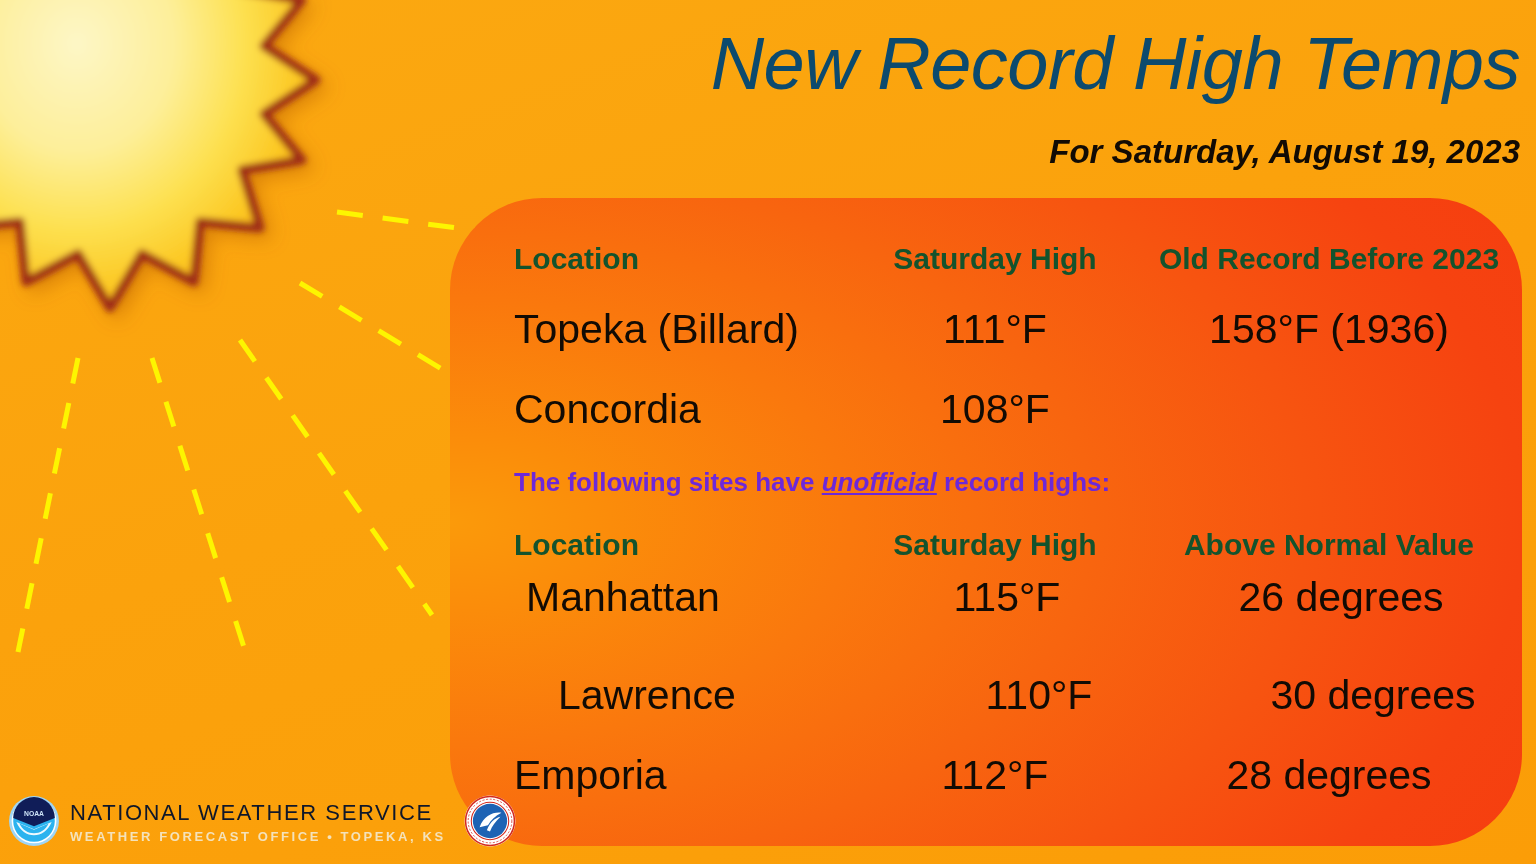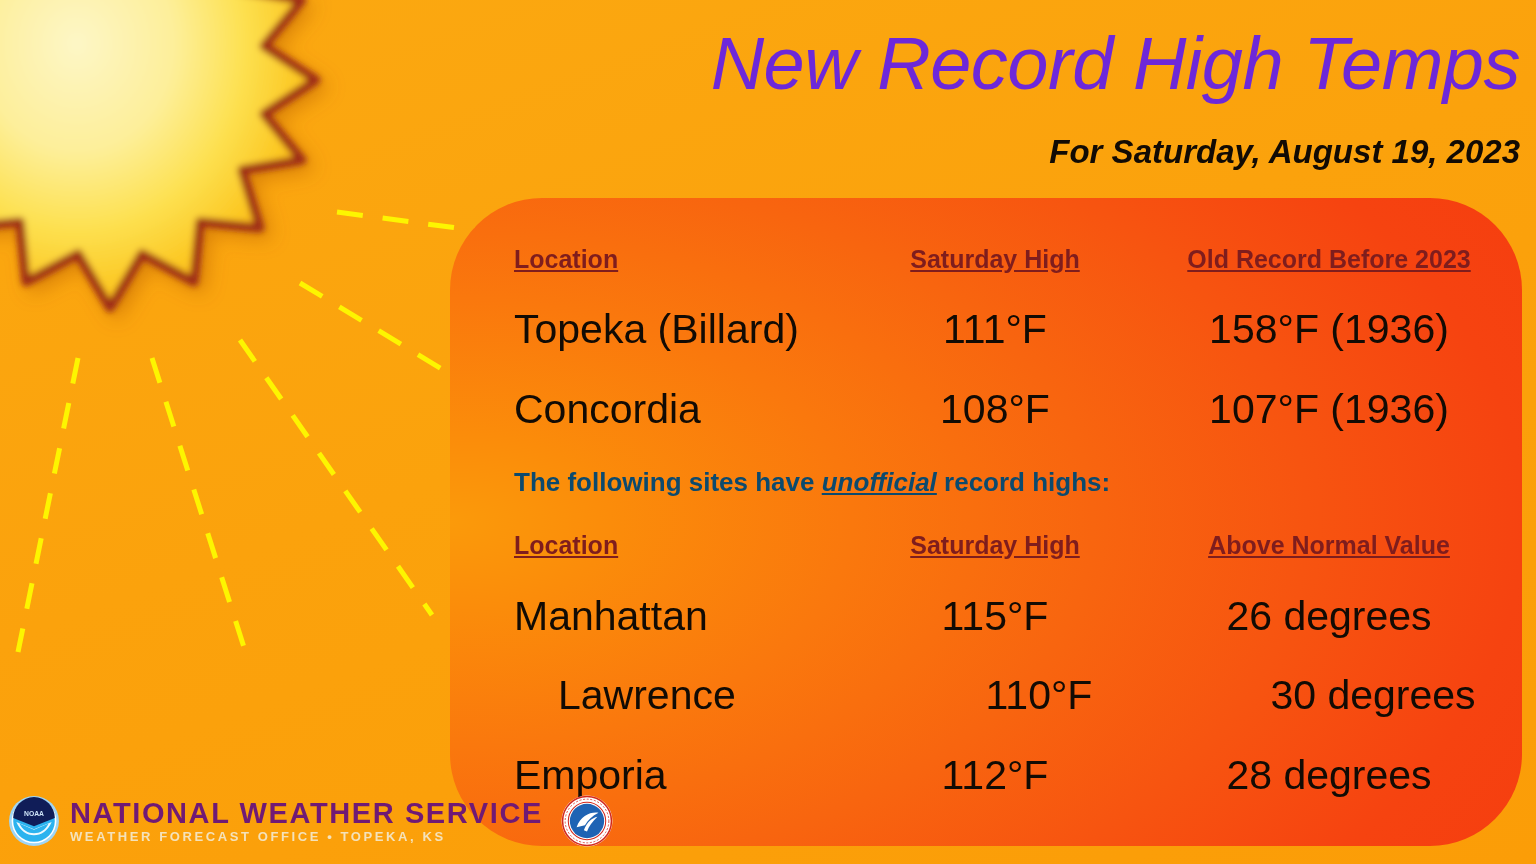--- a/index.html
+++ b/index.html
@@ -70,21 +70,21 @@
   .title {
     position: absolute;
     left: 520px;
     top: 22px;
     width: 1000px;
     text-align: right;
     font-size: 74px;
     line-height: 84px;
     font-style: italic;
     font-weight: 400;
-    color: #6d28d9;
+    color: #0c4a6e;
     white-space: nowrap;
     letter-spacing: -0.5px;
   }
   .subtitle {
     position: absolute;
     left: 520px;
     top: 130px;
     width: 1000px;
     text-align: right;
     font-size: 33px;
@@ -108,44 +108,43 @@
     left: 0;
     width: 1072px;
     display: flex;
     align-items: center;
   }
   .c-loc   { width: 400px; padding-left: 64px; box-sizing: border-box; text-align: left; }
   .c-high  { width: 290px; text-align: center; }
   .c-rec   { width: 378px; text-align: center; }
 
   .hdr {
-    font-size: 25px;
-    font-weight: bold;
-    color: #7f1d1d;
+    font-size: 30px;
+    font-weight: bold;
+    color: #14532d;
     height: 34px;
     line-height: 34px;
-    text-decoration: underline;
   }
   .dat {
     font-size: 41px;
     font-weight: 400;
     color: #120b04;
     height: 48px;
     line-height: 48px;
     align-items: flex-end;
   }
   .note {
     position: absolute;
     left: 0;
     width: 1072px;
     padding-left: 64px;
     box-sizing: border-box;
     font-size: 26px;
     font-weight: bold;
-    color: #0c4a6e;
+    color: #6d28d9;
     height: 36px;
     line-height: 36px;
     white-space: nowrap;
   }
   .note .em {
     font-style: italic;
     text-decoration: underline;
     font-weight: bold;
   }
 
@@ -158,23 +157,23 @@
     display: flex;
     align-items: center;
     gap: 10px;
   }
   .noaa-logo { width: 52px; height: 52px; flex: 0 0 auto; }
   .nws-seal  { width: 52px; height: 52px; flex: 0 0 auto; margin-left: 8px; }
   .noaa-logo svg, .nws-seal svg { display: block; width: 100%; height: 100%; }
 
   .footer-text { display: flex; flex-direction: column; justify-content: center; }
   .fl1 {
-    font-size: 29px;
-    font-weight: bold;
-    color: #701a75;
+    font-size: 22px;
+    font-weight: normal;
+    color: #0f172a;
     letter-spacing: 1.6px;
     line-height: 30px;
     white-space: nowrap;
   }
   .fl2 {
     font-size: 13px;
     font-weight: bold;
     color: #f4e2bb;
     letter-spacing: 2.6px;
     line-height: 17px;
@@ -240,34 +239,33 @@
     </div>
 
     <div class="row dat" style="top:107px;">
       <div class="c-loc">Topeka (Billard)</div>
       <div class="c-high">111°F</div>
       <div class="c-rec">158°F (1936)</div>
     </div>
     <div class="row dat" style="top:187px;">
       <div class="c-loc">Concordia</div>
       <div class="c-high">108°F</div>
-      <div class="c-rec">107°F (1936)</div>
     </div>
 
     <div class="note" style="top:266px;">
       <span>The following sites have </span><span class="em">unofficial</span><span> record highs:</span>
     </div>
 
     <div class="row hdr" style="top:330px;">
       <div class="c-loc">Location</div>
       <div class="c-high">Saturday High</div>
       <div class="c-rec">Above Normal Value</div>
     </div>
 
-    <div class="row dat" style="top:394px;">
+    <div class="row dat" style="top:375px;padding-left:12px;">
       <div class="c-loc">Manhattan</div>
       <div class="c-high">115°F</div>
       <div class="c-rec">26 degrees</div>
     </div>
     <div class="row dat" style="top:473px;margin-left:44px;">
       <div class="c-loc">Lawrence</div>
       <div class="c-high">110°F</div>
       <div class="c-rec">30 degrees</div>
     </div>
     <div class="row dat" style="top:553px;">

